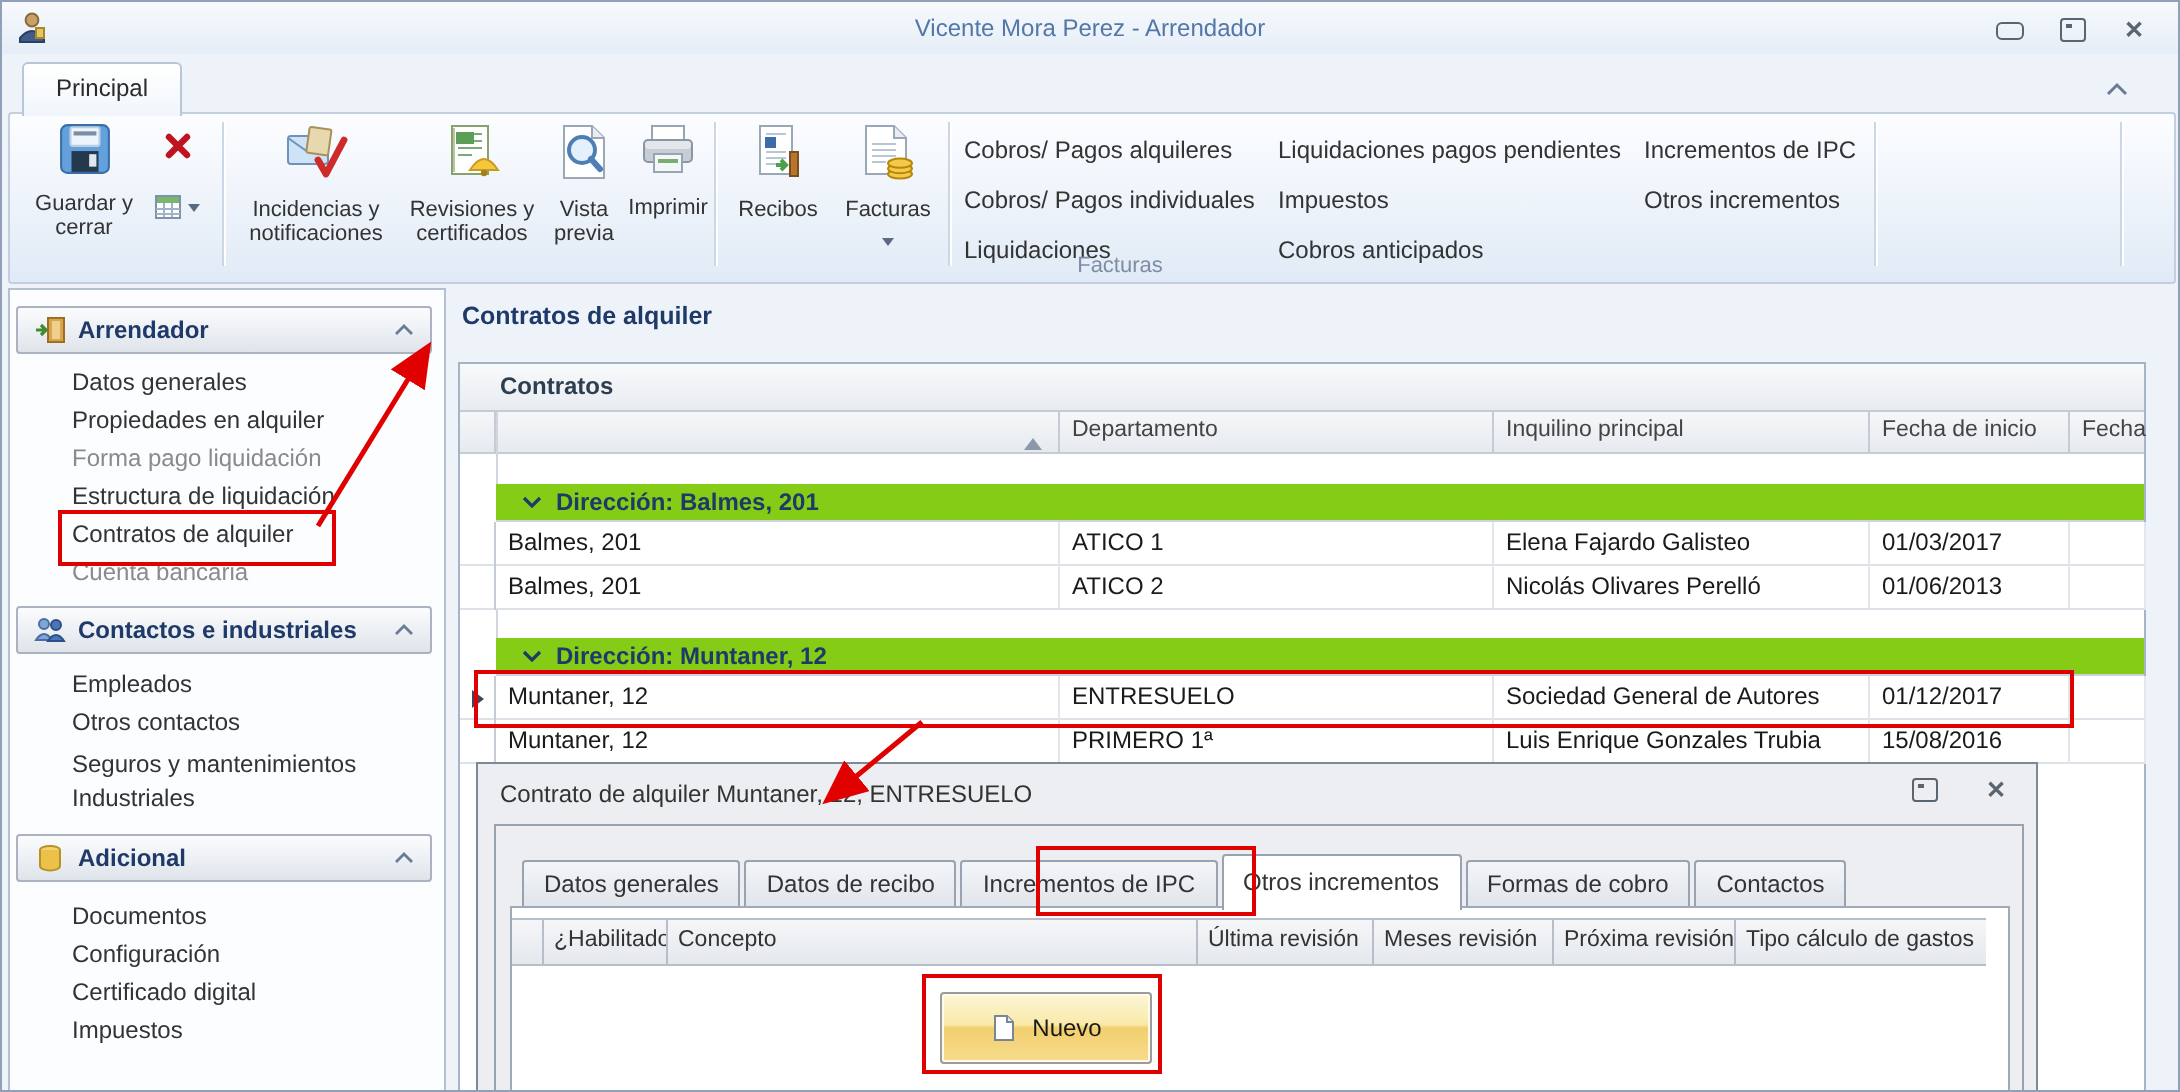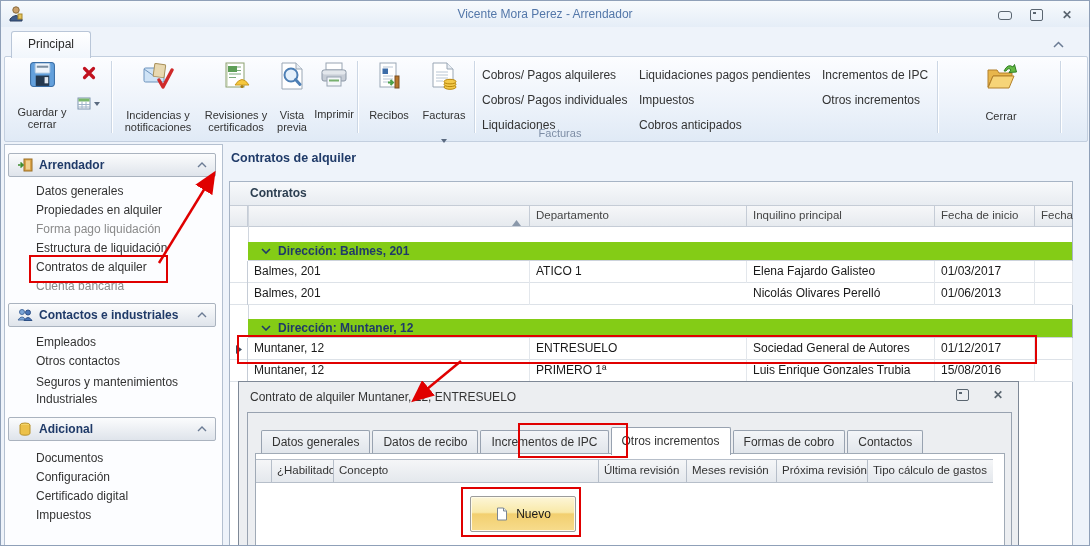--- a/index.html
+++ b/index.html
@@ -12,21 +12,21 @@
   .glyph-min{width:12px;height:7px;border:1.6px solid #5a6570;border-radius:3px;}
   .glyph-max{width:11px;height:10px;border:1.6px solid #5a6570;border-radius:2px;position:relative;}
   .glyph-max:after{content:"";position:absolute;left:2px;top:2px;width:3px;height:2px;background:#5a6570;}
   .glyph-x{font-size:12px;font-weight:bold;color:#5a6570;}
   
   .tab-principal{position:absolute;left:10px;top:30px;width:78px;height:26px;background:linear-gradient(#ffffff,#f1f6fc);border:1px solid #b9c6d8;border-bottom:none;border-radius:3px 3px 0 0;text-align:center;line-height:25px;color:#2b2b2b;z-index:2;}
   .ribbon-collapse{position:absolute;left:1048px;top:36px;width:18px;height:15px;display:flex;align-items:center;justify-content:center;border-radius:3px;}
   
   .ribbon{position:absolute;left:3px;top:55px;width:1084px;height:86px;background:linear-gradient(#fcfdff,#ecf2fa 60%,#e0eaf6);border:1px solid #c3cfdf;border-radius:2px;box-sizing:border-box;z-index:1;}
   .rsep{position:absolute;top:4px;height:72px;width:1px;background:#ccd7e5;box-shadow:1px 0 0 #fff;}
-  .rbig{position:absolute;top:4px;display:flex;flex-direction:column;align-items:center;gap:18px;font-size:11px;line-height:12px;text-align:center;color:#333;cursor:default;}
+  .rbig{position:absolute;top:4px;display:flex;flex-direction:column;align-items:center;gap:8px;font-size:11px;line-height:12px;text-align:center;color:#333;cursor:default;}
   .rbig .lbl{white-space:normal;}
   .rsmall-btn{position:absolute;display:flex;align-items:center;gap:3px;}
   .ropt{position:absolute;display:flex;align-items:center;gap:5px;font-size:12px;color:#333;height:18px;white-space:nowrap;cursor:default;flex-direction:column;}
   .rgroup-label{position:absolute;left:455px;top:70px;width:200px;text-align:center;color:#7d8da5;font-size:11px;}
   .drop{width:0;height:0;border-left:3px solid transparent;border-right:3px solid transparent;border-top:4px solid #5a6a80;}
   
   .sidebar{position:absolute;left:3px;top:143px;width:219px;height:402px;background:#fcfdff;border:1px solid #b4c0d0;box-sizing:border-box;}
   .sec-head{position:absolute;left:7px;width:208px;height:24px;background:linear-gradient(#fbfcfd,#dfe4eb);border:1px solid #aab3bf;border-radius:2px;display:flex;align-items:center;gap:6px;padding:0 8px;box-sizing:border-box;color:#1f3a68;font-weight:bold;font-size:12px;cursor:default;}
   .sec-head .chev{margin-left:auto;}
   .nav-item{position:absolute;left:7px;width:208px;height:19px;line-height:19px;padding-left:28px;box-sizing:border-box;font-size:12px;color:#333;cursor:default;white-space:nowrap;}
@@ -257,28 +257,20 @@
       <svg width="14" height="14">
           <path d="M2 12 L9 5" stroke="#b8860b" stroke-width="2"></path>
           <path d="M10 1 l1 2 2 1 -2 1 -1 2 -1 -2 -2 -1 2 -1 z" fill="#f3c94a" stroke="#c99a22" stroke-width=".5"></path>
           <circle cx="4" cy="5" r="1" fill="#f3c94a"></circle>
           <circle cx="12" cy="9" r="1" fill="#f3c94a"></circle>
         </svg>
       <span>Otros incrementos</span>
     </div>
     <div class="rgroup-label">Facturas</div>
 
-    <div class="rbig" style="left:968px;width:56px;">
-      <svg width="34" height="31">
-          <path d="M4 9 h9 l2 3 h13 v3 H9 l-5 11 z" fill="#e8b64c" stroke="#b3802a"></path>
-          <path d="M9 15 h21 l-5 12 H4 z" fill="#f6d478" stroke="#b3802a"></path>
-          <path d="M20 10 q4 -8 9 -4 l1.5 -2.5 l2 7.5 l-7.5 .5 l2 -2.5 q-3 -3 -5 1 z" fill="#63b944" stroke="#2f7d22"></path>
-        </svg>
-      <span class="lbl">Cerrar</span>
-    </div>
   </div>
 
   <div class="sidebar"></div>
 
   <div class="sec-head" style="top:152px;">
     <svg width="16" height="14">
         <rect x="7" y="1" width="8" height="12" fill="#d9a44a" stroke="#9c6f22"></rect>
         <rect x="9" y="2.5" width="4" height="9" fill="#f0cf8e"></rect>
         <path d="M1 7 h5 m-2.5 -2.5 l2.5 2.5 -2.5 2.5" stroke="#3f8d2f" stroke-width="1.6" fill="none"></path>
       </svg>
@@ -360,20 +352,21 @@
       <div class="rowind"></div>
       <div class="cell c1">Balmes, 201</div>
       <div class="cell c2">ATICO 1</div>
       <div class="cell c3">Elena Fajardo Galisteo</div>
       <div class="cell c4">01/03/2017</div>
       <div class="cell c5"></div>
     </div>
     <div class="trow" style="top:101px;">
       <div class="rowind"></div>
       <div class="cell c1">Balmes, 201</div>
+      <div class="cell c2">ATICO 2</div>
       <div class="cell c3">Nicolás Olivares Perelló</div>
       <div class="cell c4">01/06/2013</div>
       <div class="cell c5"></div>
     </div>
 
     <div class="grow" style="top:137px;">
       <svg width="10" height="6">
           <polyline points="1,1 5,5 9,1" fill="none" stroke="#1f3a68" stroke-width="1.6"></polyline>
         </svg>
       <span>Dirección: Muntaner, 12</span>

